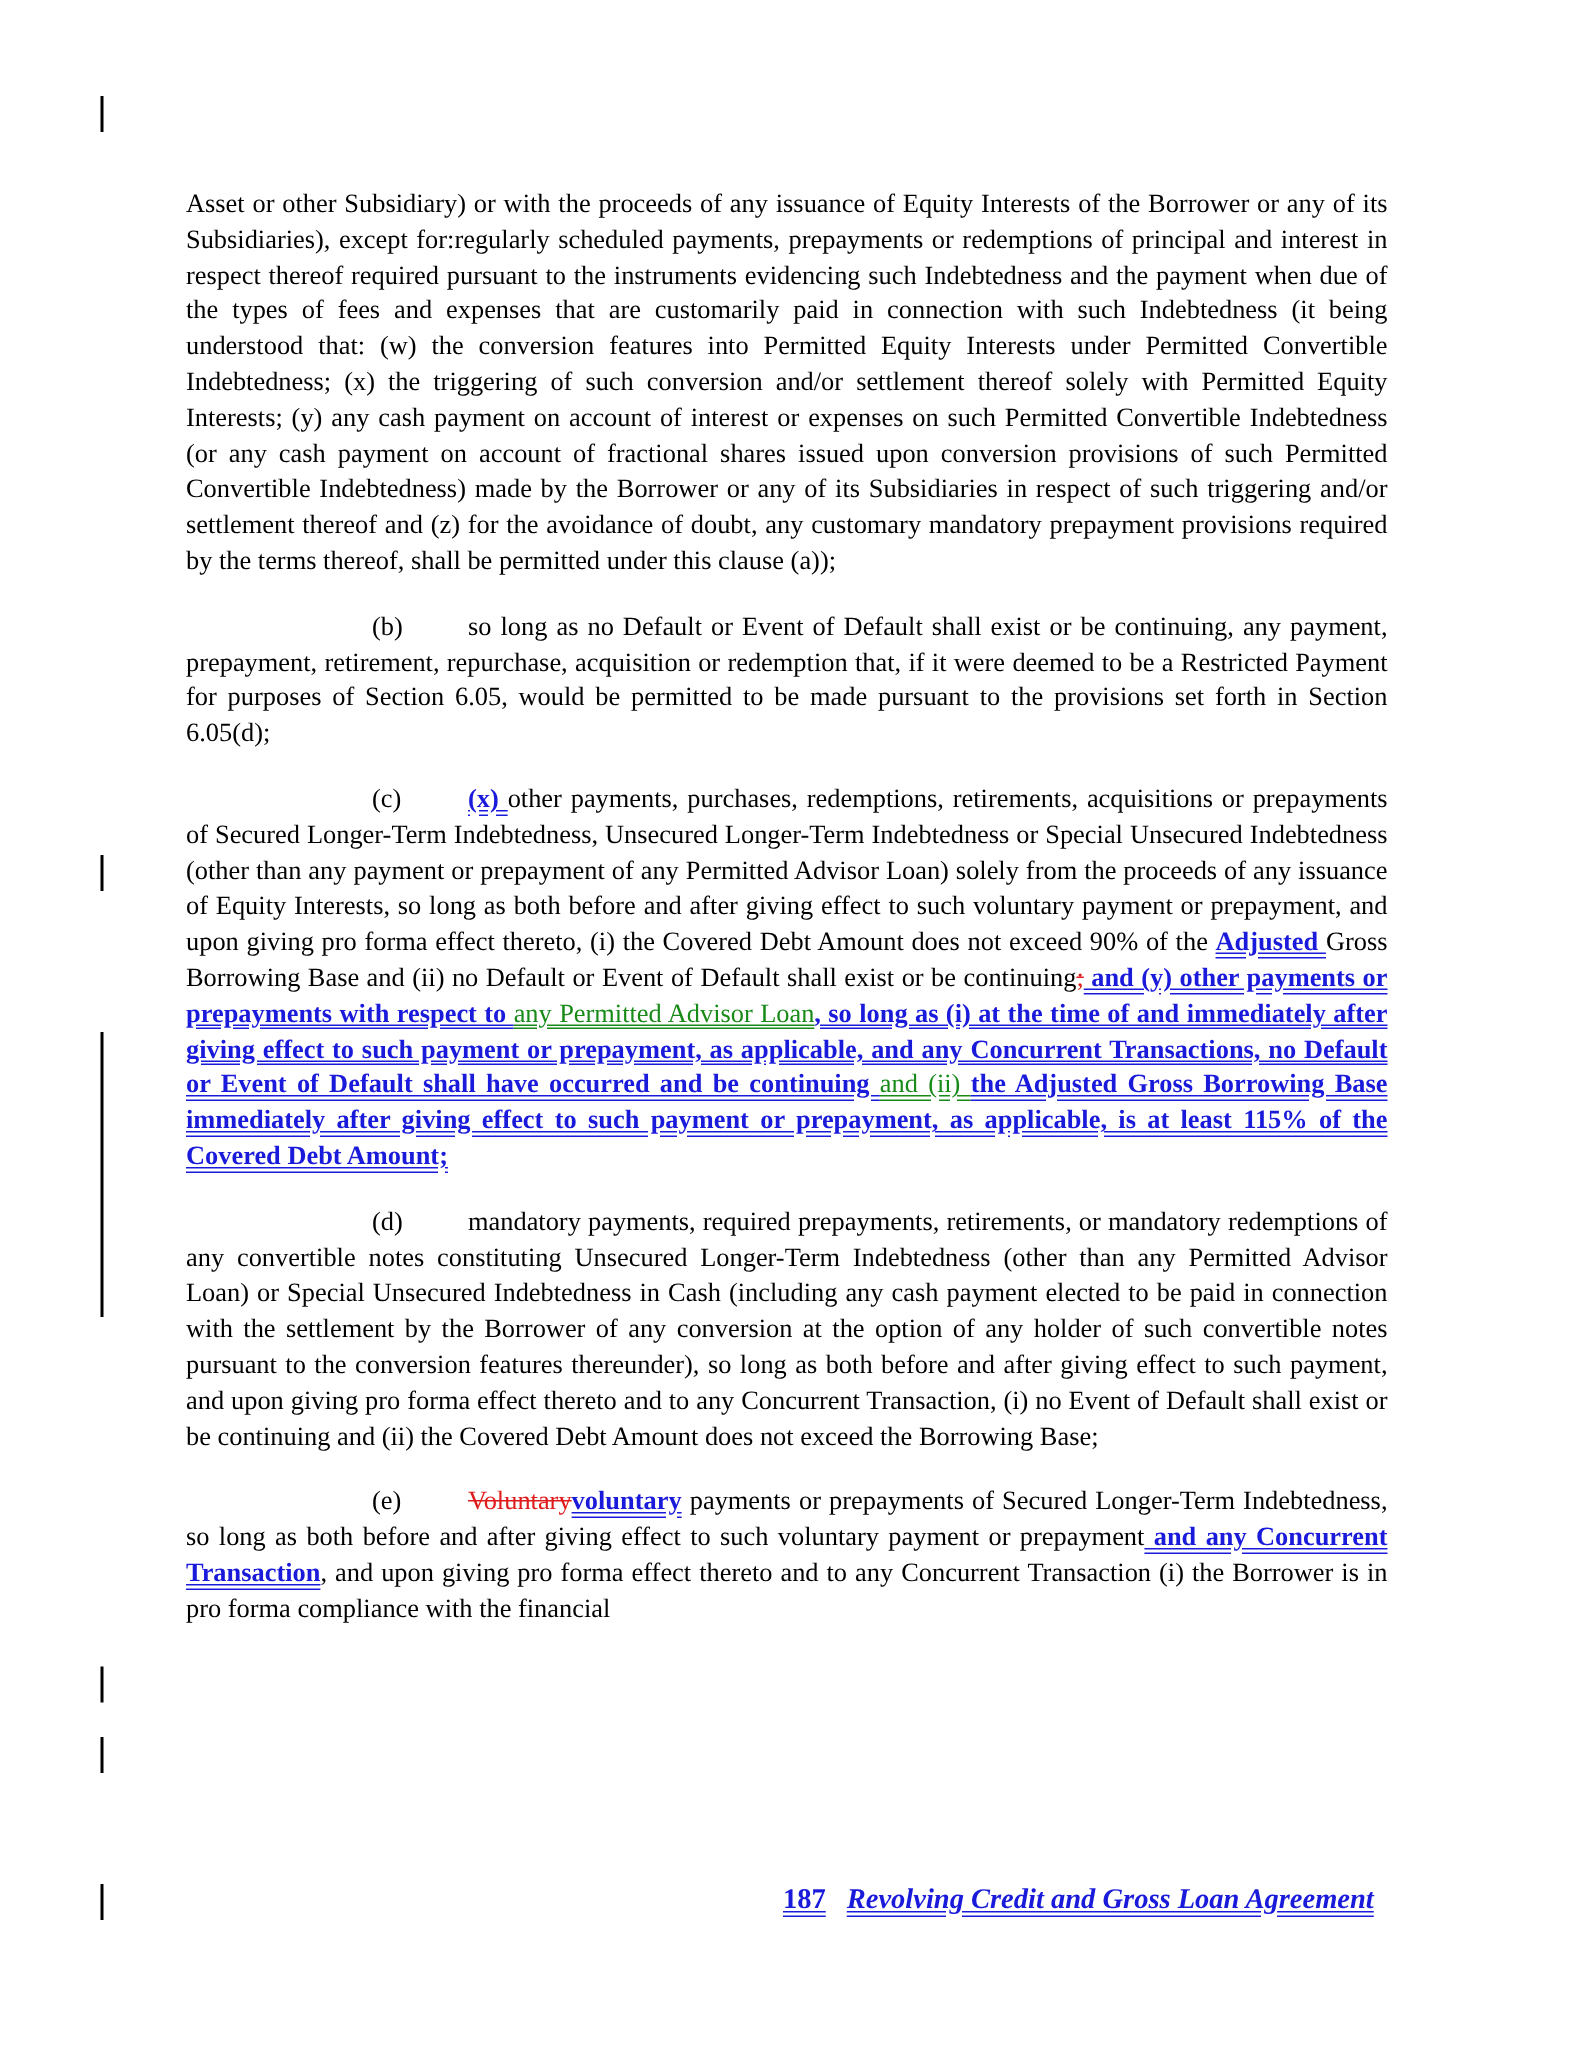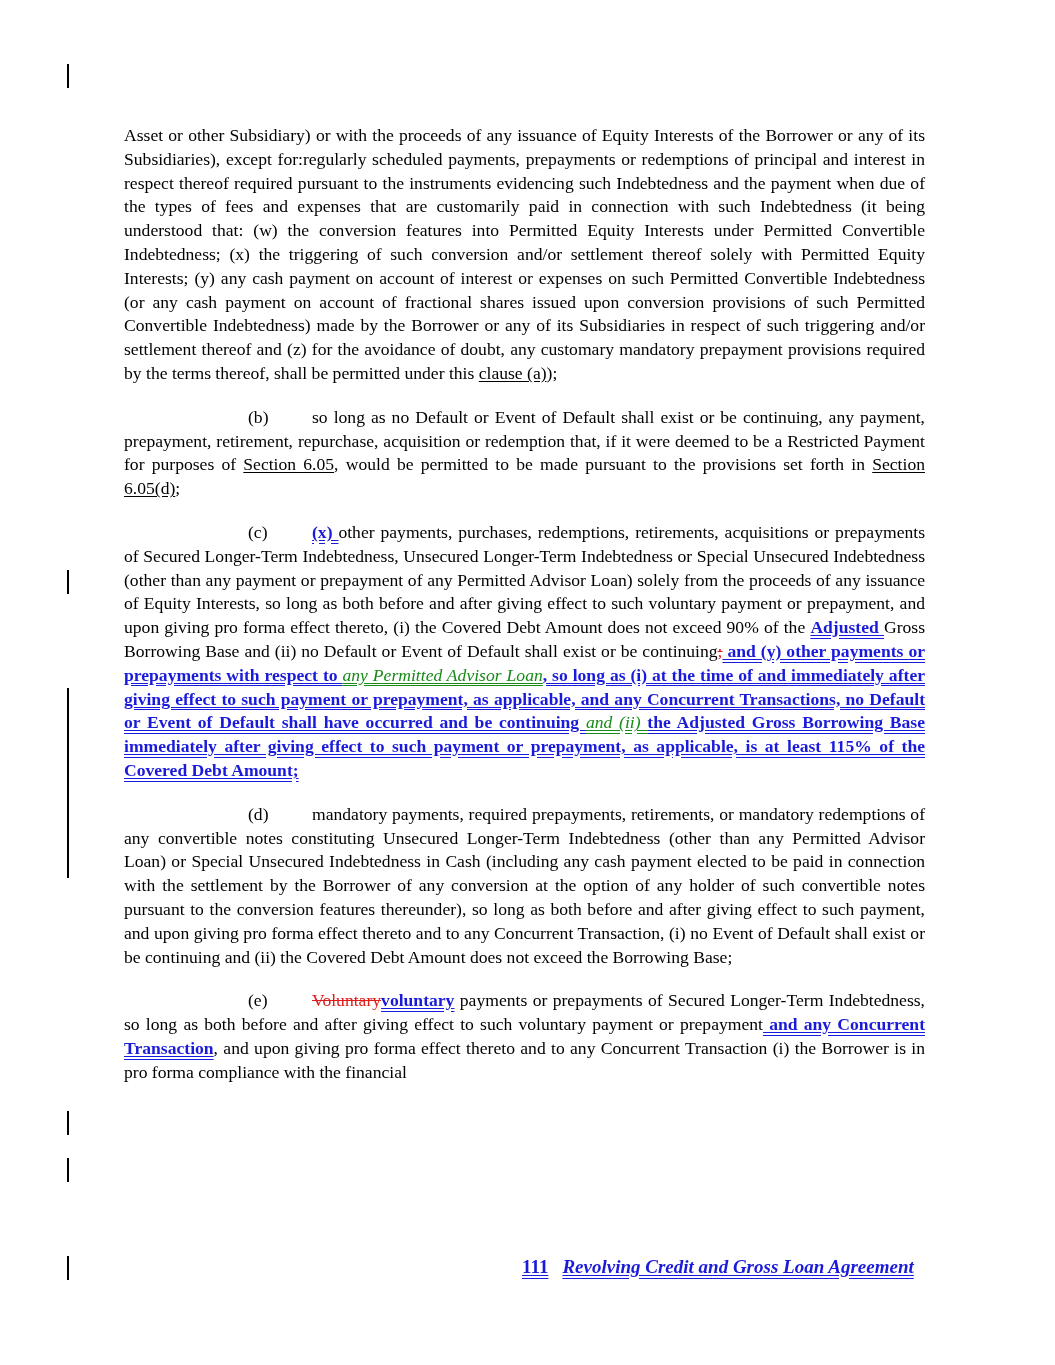--- a/index.html
+++ b/index.html
@@ -30,35 +30,33 @@
     }
     .para .lbl {
       display: inline-block;
       width: 64px;
     }
     .para .indent {
       display: inline-block;
       width: 124px;
     }
     .ul {
-      text-decoration: underline;
       text-underline-offset: 2px;
     }
     .ins {
       color: #1a1adb;
       font-weight: bold;
       text-decoration: underline double;
       text-underline-offset: 2px;
     }
     .moved {
       color: #178a17;
       font-weight: normal;
       text-decoration: underline double;
       text-underline-offset: 2px;
-      font-style: italic;
     }
     .del {
       color: #e01b1b;
       text-decoration: line-through;
     }
     .change-bar {
       position: absolute;
       left: 67px;
       width: 2px;
       background: #000;
@@ -112,14 +110,14 @@
     <span class="indent"></span><span class="lbl">(d)</span><span>mandatory payments, required prepayments, retirements, or mandatory redemptions of any convertible notes constituting Unsecured Longer-Term Indebtedness (other than any Permitted Advisor Loan) or Special Unsecured Indebtedness in Cash (including any cash payment elected to be paid in connection with the settlement by the Borrower of any conversion at the option of any holder of such convertible notes pursuant to the conversion features thereunder), so long as both before and after giving effect to such payment, and upon giving pro forma effect thereto and to any Concurrent Transaction, (i) no Event of Default shall exist or be continuing and (ii) the Covered Debt Amount does not exceed the Borrowing Base;</span>
   </p>
 
   <p class="para">
     <span class="indent"></span><span class="lbl">(e)</span><span class="del">Voluntary</span><span class="ins">voluntary</span><span> payments or prepayments of Secured Longer-Term Indebtedness, so long as both before and after giving effect to such voluntary payment or prepayment</span><span class="ins"> and any Concurrent Transaction</span><span>, and upon giving pro forma effect thereto and to any Concurrent Transaction (i) the Borrower is in pro forma compliance with the financial</span>
   </p>
 
 </div>
 
 <div class="footer">
-  <span class="pg">111</span><span class="title">Revolving Credit and Gross Loan Agreement</span>
+  <span class="pg">187</span><span class="title">Revolving Credit and Gross Loan Agreement</span>
 </div>
 
 </body></html>

